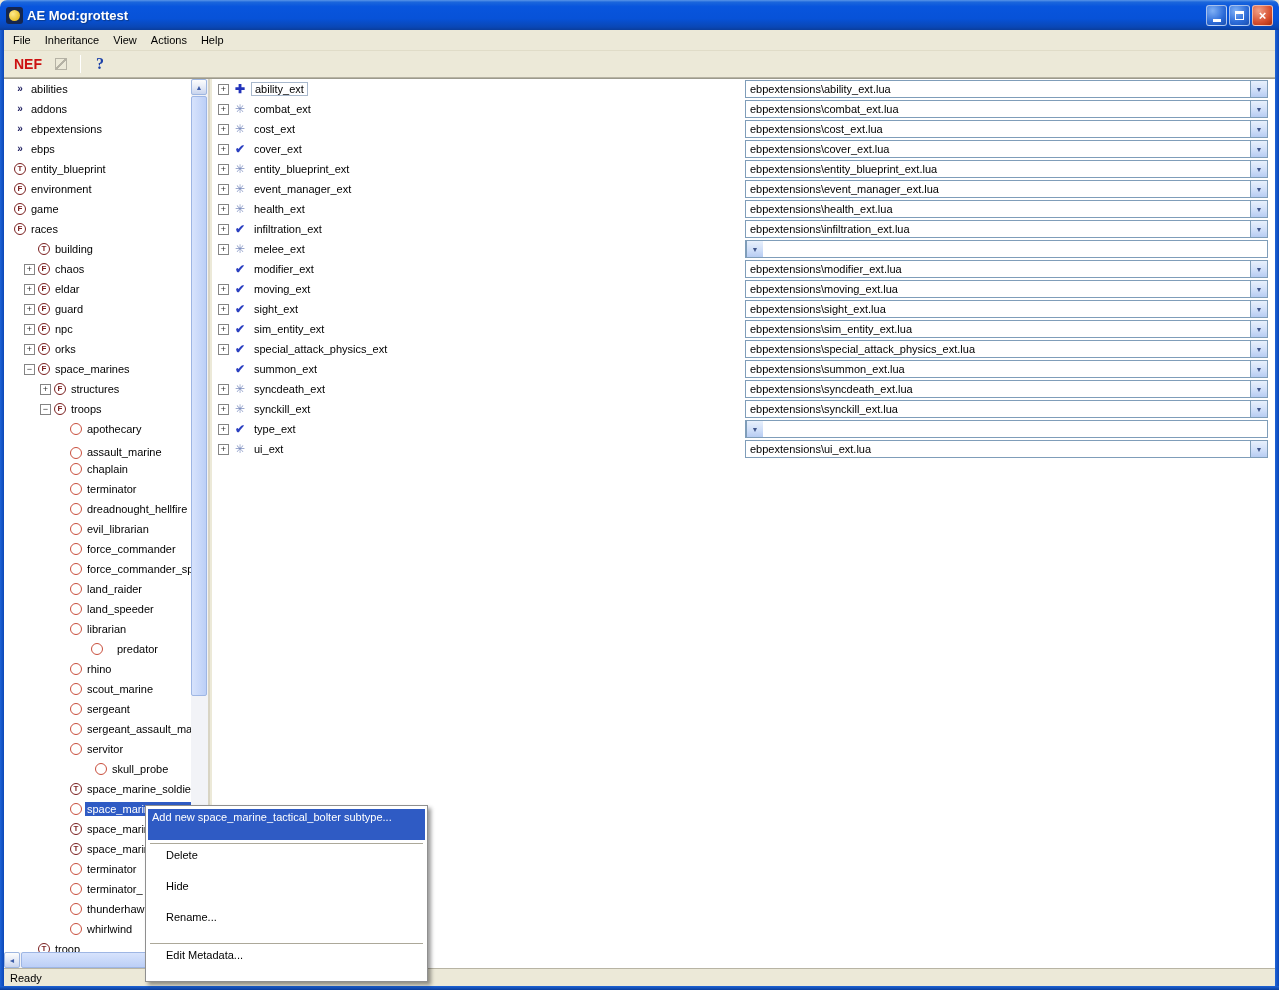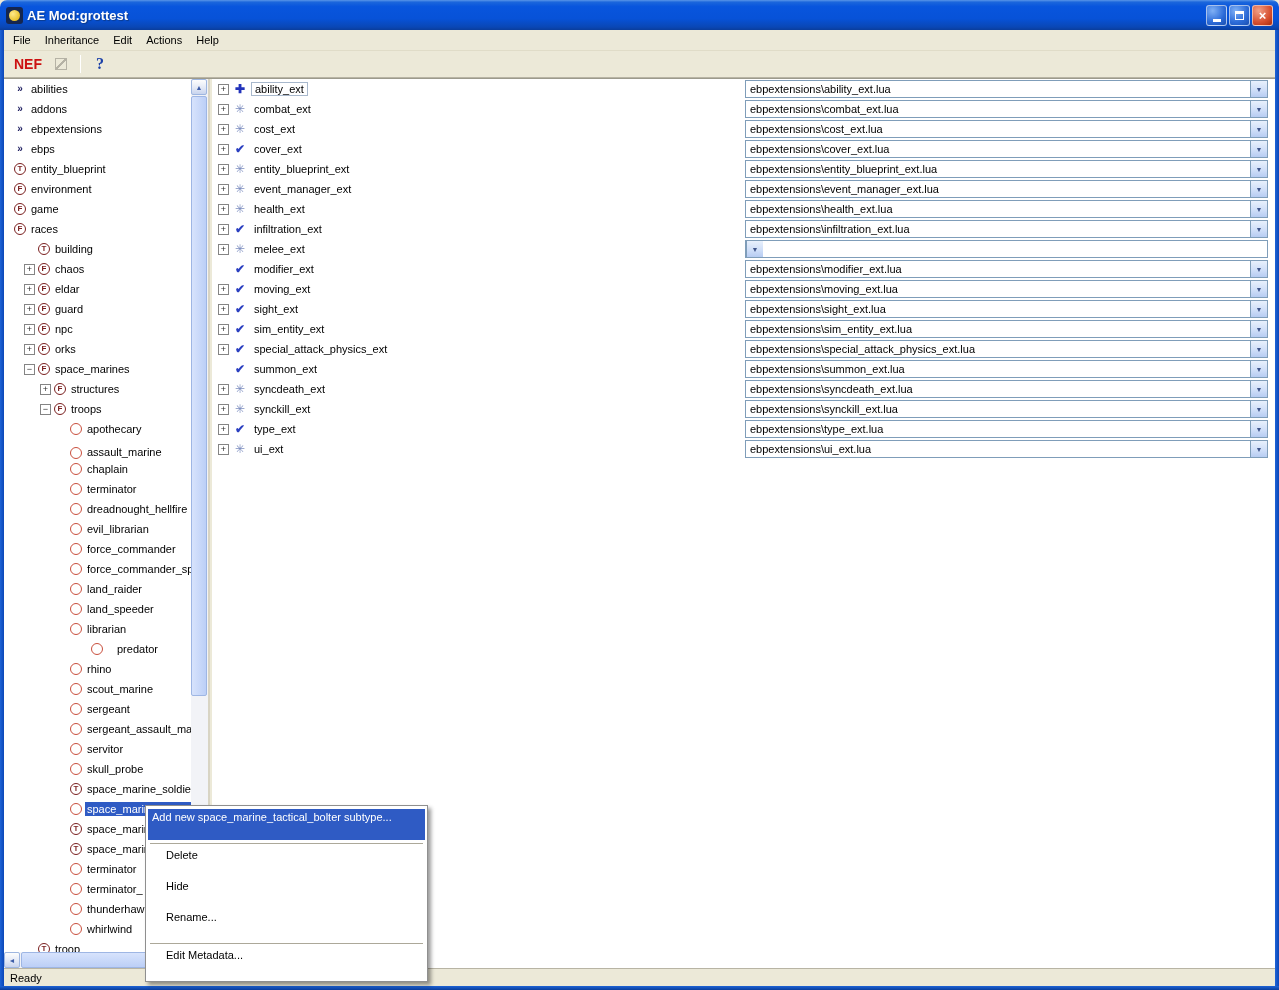--- a/index.html
+++ b/index.html
@@ -132,21 +132,21 @@
       </span>
     <span class="wbtn red">
         <span class="glyph-close">×</span>
       </span>
   </span>
 </div>
 
 <div class="menubar" id="menubar">
     <span class="menu-item">File</span>
     <span class="menu-item">Inheritance</span>
-    <span class="menu-item">Edit</span>
+    <span class="menu-item">View</span>
     <span class="menu-item">Actions</span>
     <span class="menu-item">Help</span>
   </div>
 
 <div class="toolbar">
   <span class="tool-btn">
     <span class="nef-text">NEF</span>
   </span>
   <span class="tool-btn">
     <span class="inactive-glyph"></span>
@@ -315,21 +315,21 @@
         <div class="tree-row" style="padding-left: 52px;">
           <span class="expand-spacer"></span>
           <span class="tree-circle"></span>
           <span class="tree-label">sergeant_assault_ma</span>
         </div>
         <div class="tree-row" style="padding-left: 52px;">
           <span class="expand-spacer"></span>
           <span class="tree-circle"></span>
           <span class="tree-label">servitor</span>
         </div>
-        <div class="tree-row" style="padding-left: 52px;">
+        <div class="tree-row" style="padding-left: 77px;">
           <span class="expand-spacer"></span>
           <span class="tree-circle"></span>
           <span class="tree-label">skull_probe</span>
         </div>
         <div class="tree-row" style="padding-left: 52px;">
           <span class="expand-spacer"></span>
           <span class="tree-circle letter">T</span>
           <span class="tree-label">space_marine_soldier</span>
         </div>
         <div class="tree-row" style="padding-left: 52px;">
@@ -536,21 +536,20 @@
         <div class="combo">
           <span class="combo-text">ebpextensions\synckill_ext.lua</span>
           <span class="combo-btn">▼</span>
         </div>
       </div>
       <div class="ext-row">
         <span class="expand-box">+</span>
         <span class="ext-icon check">✔</span>
         <span class="ext-name">type_ext</span>
         <div class="combo">
-          <span class="combo-text">ebpextensions\type_ext.lua</span>
           <span class="combo-btn">▼</span>
         </div>
       </div>
       <div class="ext-row">
         <span class="expand-box">+</span>
         <span class="ext-icon gear">✳</span>
         <span class="ext-name">ui_ext</span>
         <div class="combo">
           <span class="combo-text">ebpextensions\ui_ext.lua</span>
           <span class="combo-btn">▼</span>

